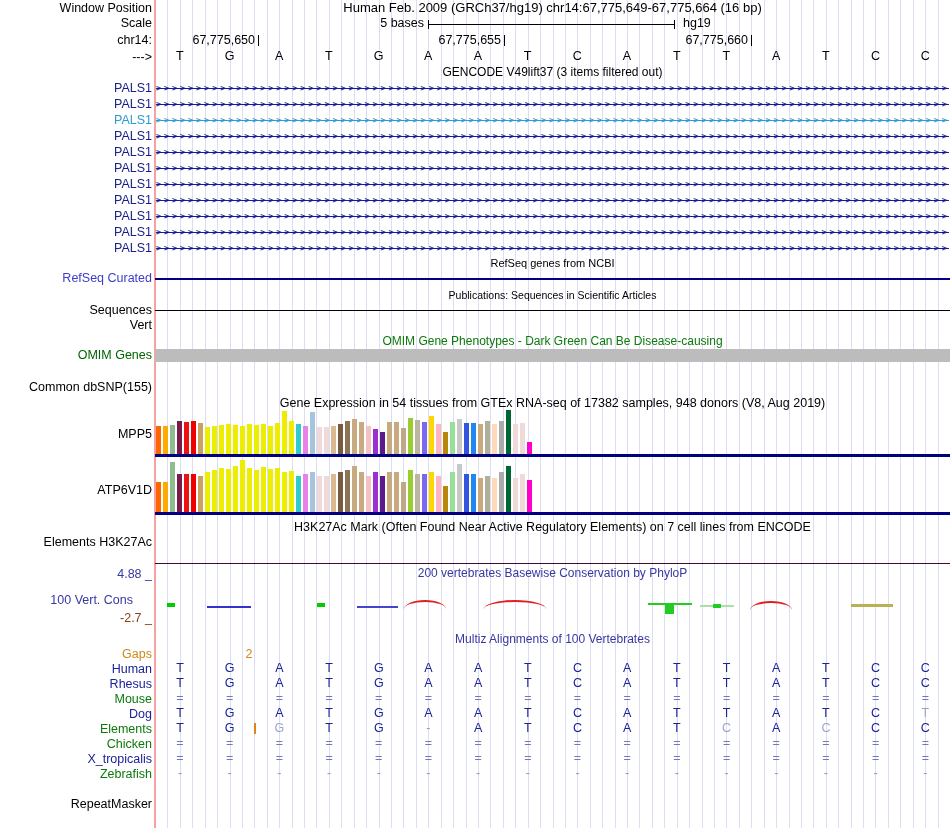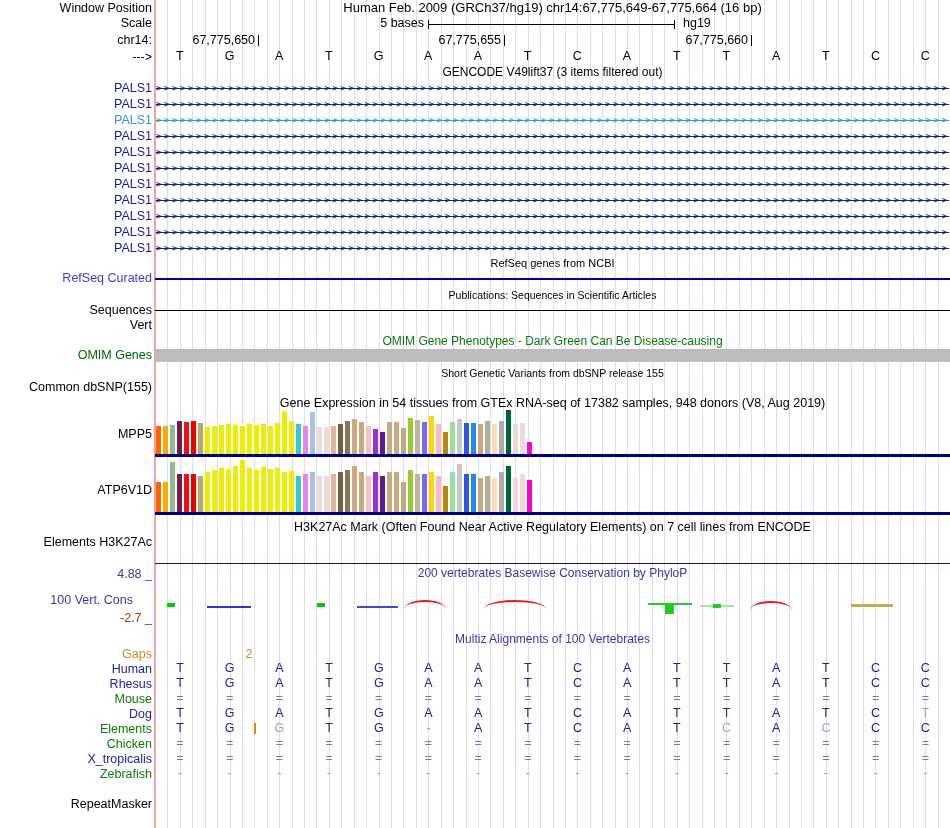--- a/index.html
+++ b/index.html
@@ -110,21 +110,20 @@
 
   <div class="hline" style="top:278px;height:1.5px;background:#000080"></div>
   <div class="hline" style="top:310px;height:1px;background:#000"></div>
   <div class="hline" style="top:349px;height:13px;background:#bcbcbc"></div>
   <div class="hline" style="top:563px;height:1px;background:#3c0a32"></div>
 
   <div class="ctitle" style="top:66px">GENCODE V49lift37 (3 items filtered out)</div>
   <div class="ctitle" style="top:257px;font-size:11px">RefSeq genes from NCBI</div>
   <div class="ctitle c-green" style="top:335px">OMIM Gene Phenotypes - Dark Green Can Be Disease-causing</div>
   <div class="ctitle small" style="top:289px">Publications: Sequences in Scientific Articles</div>
-  <div class="ctitle small" style="top:367px">Short Genetic Variants from dbSNP release 155</div>
   <div class="ctitle" style="top:397px;font-size:12.5px">Gene Expression in 54 tissues from GTEx RNA-seq of 17382 samples, 948 donors (V8, Aug 2019)</div>
   <div class="ctitle" style="top:521px;font-size:12.5px">H3K27Ac Mark (Often Found Near Active Regulatory Elements) on 7 cell lines from ENCODE</div>
   <div class="ctitle c-pblue" style="top:567px">200 vertebrates Basewise Conservation by PhyloP</div>
   <div class="ctitle c-pblue" style="top:633px">Multiz Alignments of 100 Vertebrates</div>
 
   <div class="lbl c-blue" style="top:271px">RefSeq Curated</div>
   <div class="lbl" style="top:303px">Sequences</div>
   <div class="lbl" style="top:318px">Vert</div>
   <div class="lbl c-dgreen" style="top:348px">OMIM Genes</div>
   <div class="lbl" style="top:380px">Common dbSNP(155)</div>

